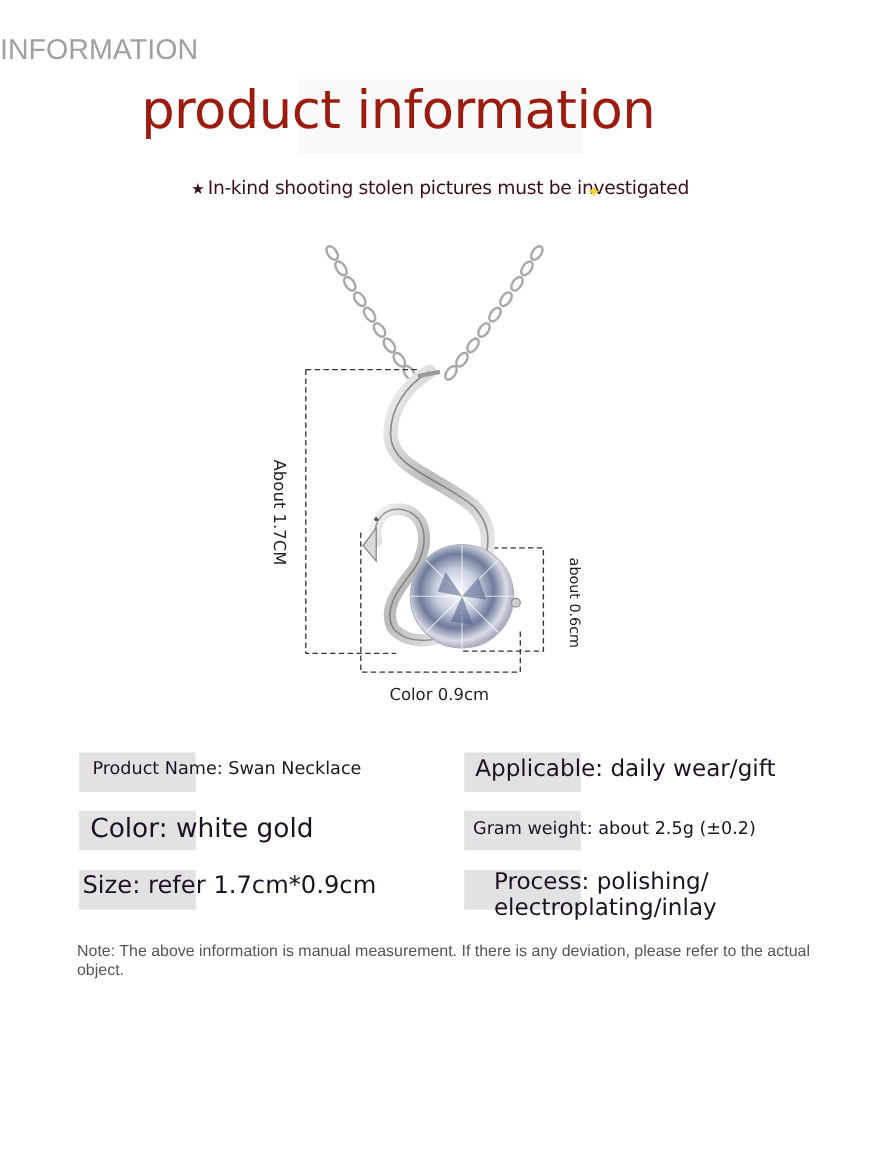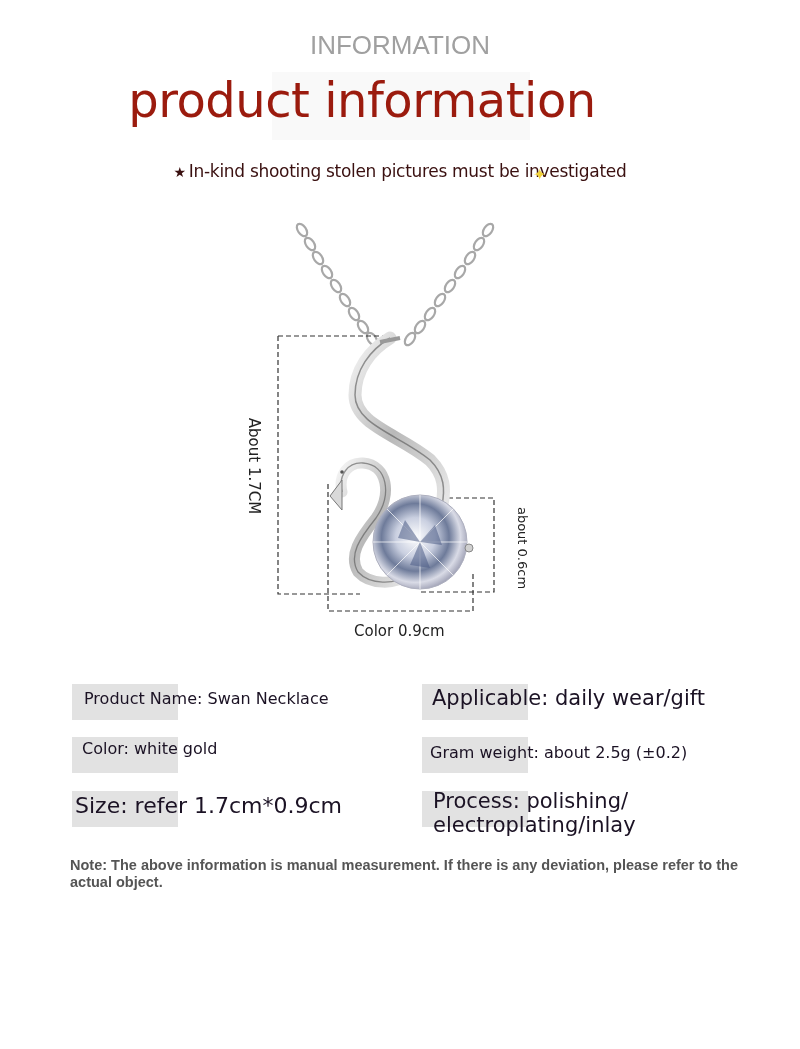--- a/index.html
+++ b/index.html
@@ -1,46 +1,46 @@
 <!DOCTYPE html>
 <html><head>
 <meta charset="utf-8">
 <style>
   html, body { margin: 0; padding: 0; background: #ffffff; }
   body { width: 800px; height: 1049px; position: relative; overflow: hidden; font-family: "DejaVu Sans", sans-serif; }
-  .kicker { position: absolute; top: 30px; left: 0; width: 800px; text-align: center; font-size: 26px; color: #a0a0a0; letter-spacing: 0px; font-family: "Liberation Sans", sans-serif; }
+  .kicker { position: absolute; top: 30px; left: 0; width: 800px; font-size: 26px; color: #a0a0a0; letter-spacing: 0px; font-family: "Liberation Sans", sans-serif; }
   .title-bg { position: absolute; left: 272px; top: 72px; width: 258px; height: 68px; background: #f9f9f9; }
   .title { position: absolute; top: 72px; left: 0; width: 724px; text-align: center; font-size: 48px; color: #9b1b0e; font-family: "DejaVu Sans", sans-serif; letter-spacing: -0.5px; }
   .notice { position: absolute; top: 161px; left: 0; width: 800px; text-align: center; font-size: 17px; color: #3a1010; font-family: "DejaVu Sans", sans-serif; letter-spacing: -0.3px; }
   .notice .star { font-size: 14px; margin-right: 3px; }
   .sparkle { position: absolute; left: 533px; top: 168px; width: 14px; height: 14px; color: #f1d23a; font-size: 16px; line-height: 14px; }
 
   .product-image { position: absolute; left: 230px; top: 220px; width: 320px; height: 430px; }
   .dim-label { position: absolute; font-size: 15px; color: #222; font-family: "DejaVu Sans", sans-serif; white-space: nowrap; }
   .dim-height { left: 242px; top: 466px; transform-origin: center; transform: translate(-50%,-50%) rotate(90deg); left: 254px; }
   .dim-depth { left: 522px; top: 548px; transform: translate(-50%,-50%) rotate(90deg); font-size: 13px; }
   .dim-width { left: 354px; top: 622px; }
 
   .spec { position: absolute; }
   .spec .bg { position: absolute; left: 0; top: 0; width: 106px; height: 36px; background: #e2e2e2; }
   .spec .txt { position: absolute; left: 12px; white-space: nowrap; color: #1b1224; font-family: "DejaVu Sans", sans-serif; }
   .spec-name { left: 72px; top: 684px; }
   .spec-name .txt { top: 5px; font-size: 16px; }
   .spec-color { left: 72px; top: 737px; }
-  .spec-color .txt { top: 2px; font-size: 16px; left: 10px; }
+  .spec-color .txt { top: 2px; font-size: 24px; left: 10px; }
   .spec-size { left: 72px; top: 791px; }
   .spec-size .txt { top: 2px; font-size: 22px; left: 3px; }
   .spec-app { left: 422px; top: 684px; }
   .spec-app .txt { top: 2px; font-size: 21px; left: 10px; text-align: center; }
   .spec-weight { left: 422px; top: 737px; }
   .spec-weight .txt { top: 6px; font-size: 16px; left: 8px; }
   .spec-process { left: 422px; top: 791px; }
   .spec-process .txt { top: -2px; font-size: 21px; left: 11px; line-height: 24px; }
 
-  .note { position: absolute; left: 70px; top: 857px; width: 690px; font-size: 14.5px; color: #555; line-height: 17px; font-family: "Liberation Sans", sans-serif; font-weight: bold; }
+  .note { position: absolute; left: 70px; top: 857px; width: 690px; font-size: 14.5px; color: #555; line-height: 17px; font-family: "Liberation Sans", sans-serif; }
 </style>
 </head>
 <body>
 
 <div class="kicker">INFORMATION</div>
 <div class="title-bg"></div>
 <div class="title">product information</div>
 <div class="notice">
   <span class="star">★</span><span>In-kind shooting stolen pictures must be investigated</span>
 </div>
@@ -136,16 +136,16 @@
 <div class="spec spec-app">
   <div class="bg"></div>
   <div class="txt">Applicable: daily wear/gift</div>
 </div>
 <div class="spec spec-weight">
   <div class="bg"></div>
   <div class="txt">Gram weight: about 2.5g (±0.2)</div>
 </div>
 <div class="spec spec-process">
   <div class="bg"></div>
-  <div class="txt" style="width:230px; white-space:normal;">Process: polishing/ electroplating/inlay</div>
+  <div class="txt" style="width:230px; white-space:normal;margin-left:16px;">Process: polishing/ electroplating/inlay</div>
 </div>
 
 <div class="note">Note: The above information is manual measurement. If there is any deviation, please refer to the actual object.</div>
 
 </body></html>

